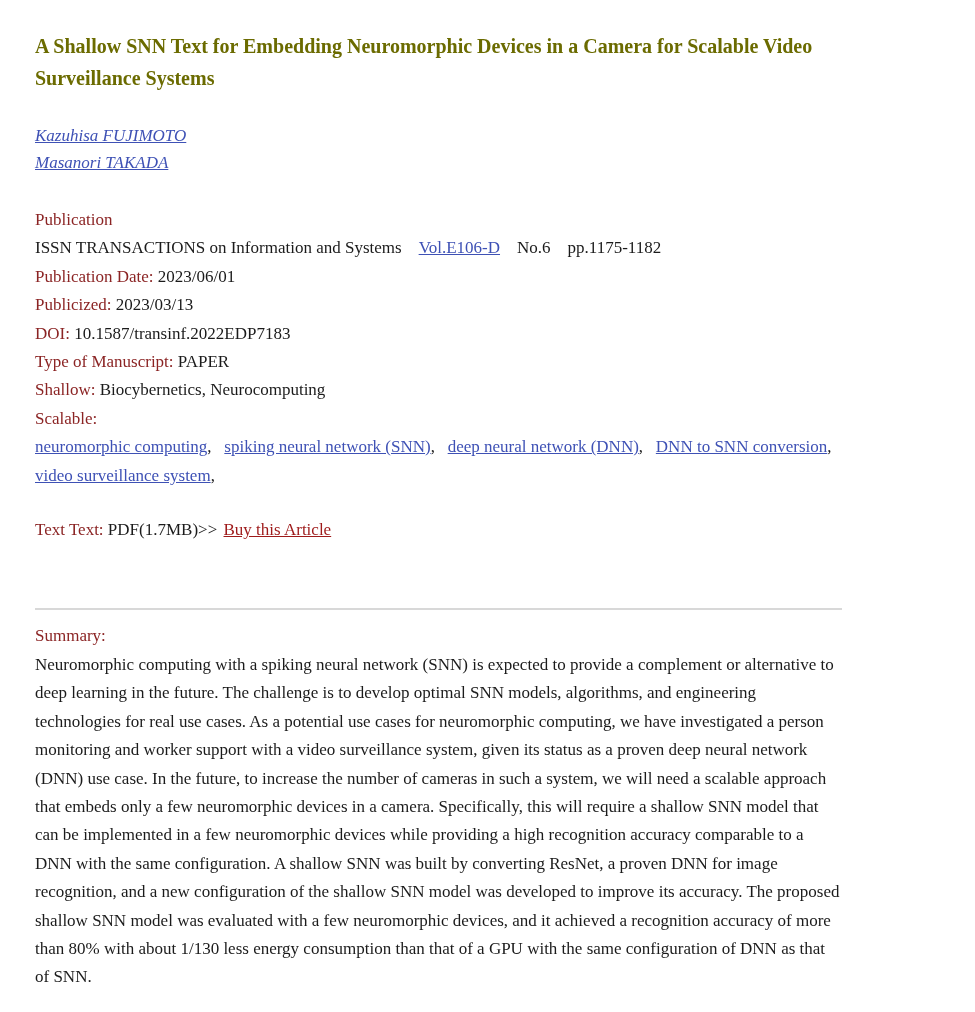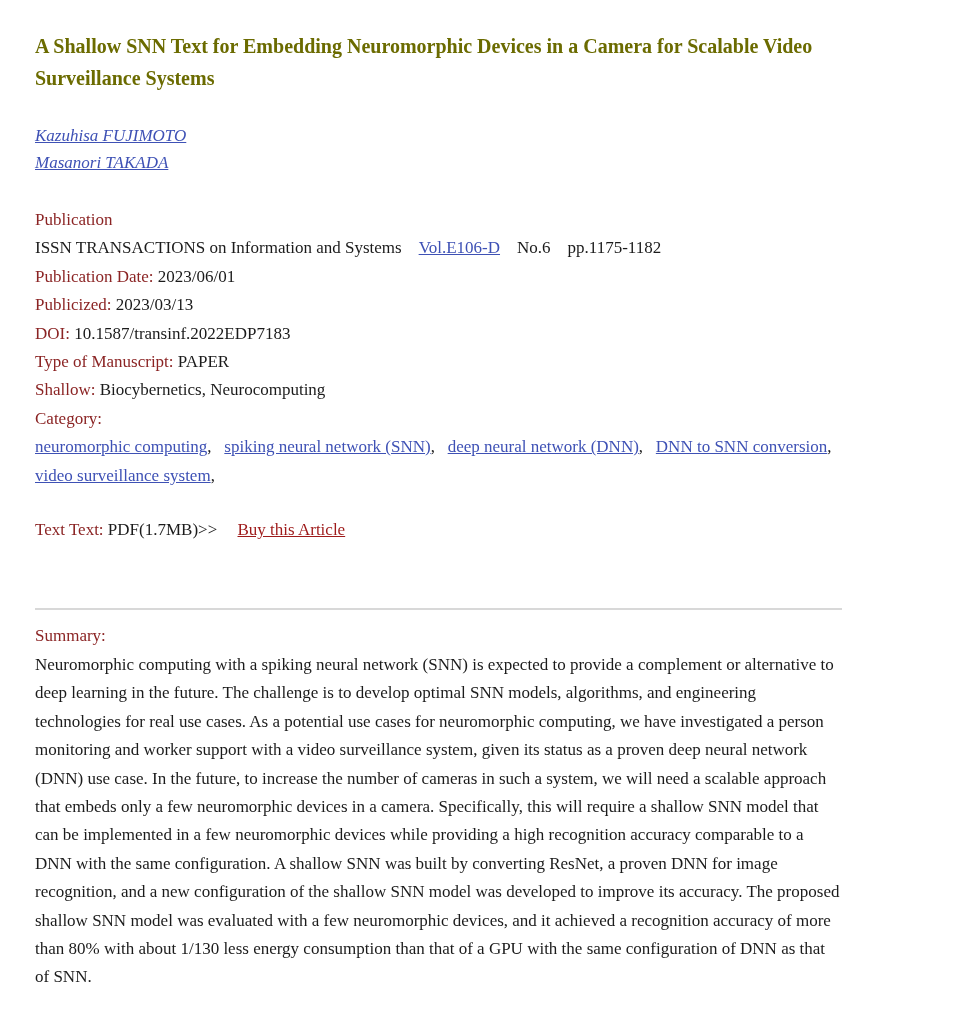--- a/index.html
+++ b/index.html
@@ -58,21 +58,21 @@
   }
   .sp { margin-left: 17px; margin-top: 48px; }
   .fulltext {
     margin-top: 26px;
     font-size: 17px;
     line-height: 28.4px;
   }
   a.buy-link {
     color: var(--buy-color);
     text-decoration: underline;
-    margin-left: 16px;
+    margin-left: 2px;
   }
   hr.divider {
     border: none;
     height: 2px;
     background: var(--divider-color);
     margin: 0;
   }
   hr.divider-top { margin-top: 64px; }
   .summary {
     margin-top: 12px;
@@ -100,21 +100,21 @@
       <span>ISSN TRANSACTIONS on Information and Systems</span><a href="#" class="blue-link sp">Vol.E106-D</a><span class="sp">No.6</span><span class="sp">pp.1175-1182</span>
     </div>
     <div id="fields">
         <div class="meta-line"><span class="label">Publication Date:</span> <span class="value">2023/06/01</span></div>
         <div class="meta-line"><span class="label">Publicized:</span> <span class="value">2023/03/13</span></div>
         <div class="meta-line"><span class="label">DOI:</span> <span class="value">10.1587/transinf.2022EDP7183</span></div>
         <div class="meta-line"><span class="label">Type of Manuscript:</span> <span class="value">PAPER</span></div>
         <div class="meta-line"><span class="label">Shallow:</span> <span class="value">Biocybernetics, Neurocomputing</span></div>
       </div>
     <div class="meta-line">
-      <span class="label">Category:</span>
+      <span class="label">Scalable:</span>
     </div>
     <div class="meta-line" id="keywords"><a href="#" class="kw-link">neuromorphic computing</a>,&nbsp;&nbsp; <a href="#" class="kw-link">spiking neural network (SNN)</a>,&nbsp;&nbsp; <a href="#" class="kw-link">deep neural network (DNN)</a>,&nbsp;&nbsp; <a href="#" class="kw-link">DNN to SNN conversion</a>,&nbsp;&nbsp; <a href="#" class="kw-link">video surveillance system</a>,</div>
   </div>
 
   <div class="fulltext">
     <span class="label">Text Text:</span>
     <span>PDF(1.7MB)&gt;&gt;</span>
     <a href="#" class="buy-link">Buy this Article</a>
   </div>
 

